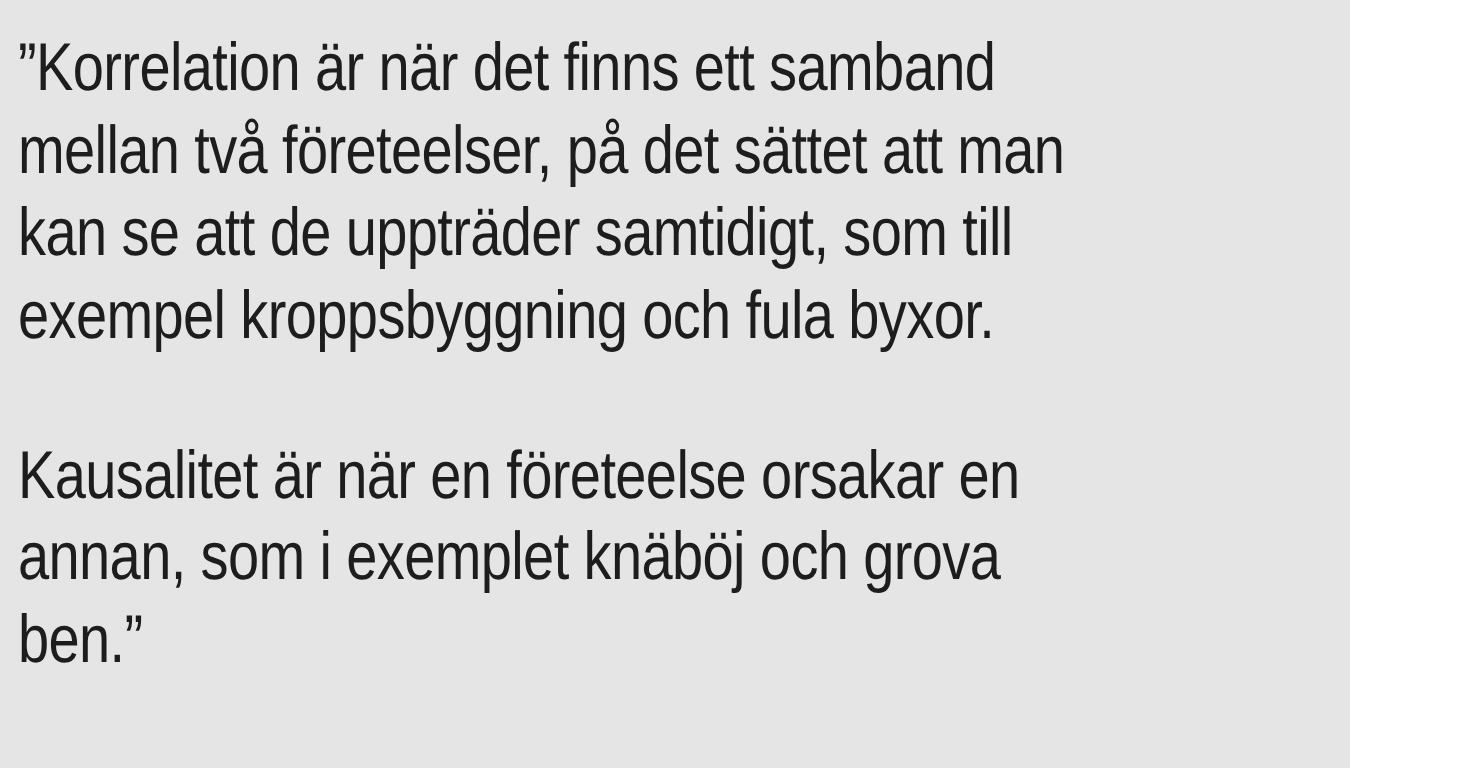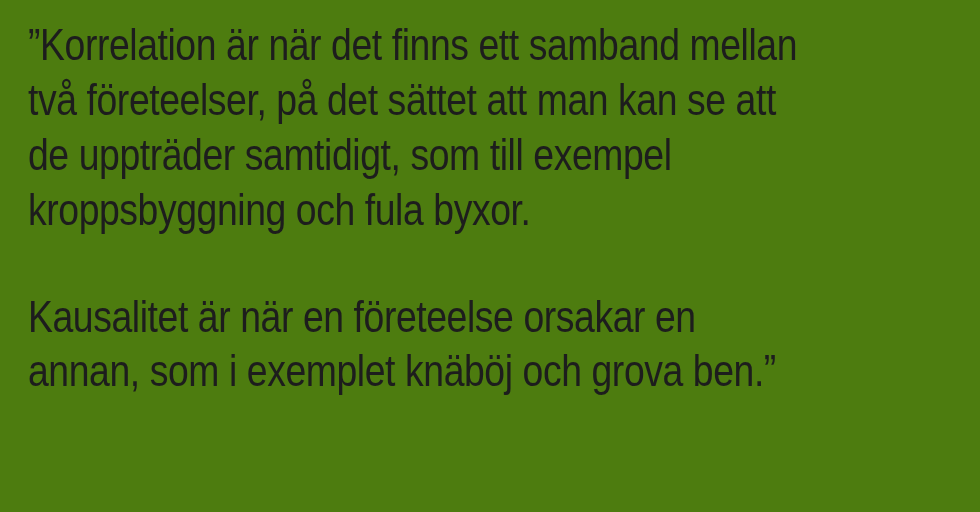--- a/index.html
+++ b/index.html
@@ -8,25 +8,25 @@
   }
   body {
     width: 980px;
     height: 512px;
     background: #ffffff;
     font-family: "Liberation Sans", sans-serif;
     overflow: hidden;
   }
   .slide {
     position: relative;
-    width: 980px;
+    width: 900px;
     height: 512px;
     box-sizing: border-box;
-    padding: 18px 20px 0 28px;
-    background: #4d7c0f;
+    padding: 18px 20px 0 12px;
+    background: #e5e5e5;
   }
   .quote-block {
     color: #1b1b1b;
   }
   .para {
     margin: 0;
     font-size: 45px;
     line-height: 1.22;
     letter-spacing: -0.5px;
     font-weight: 400;

